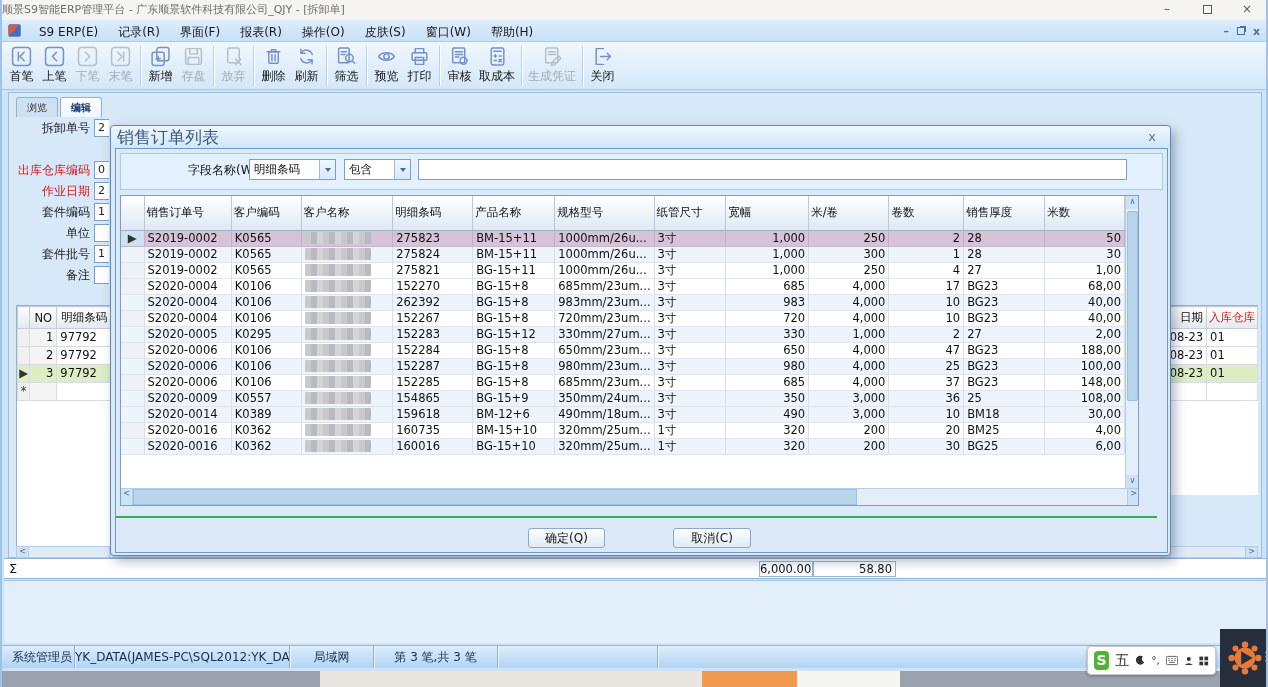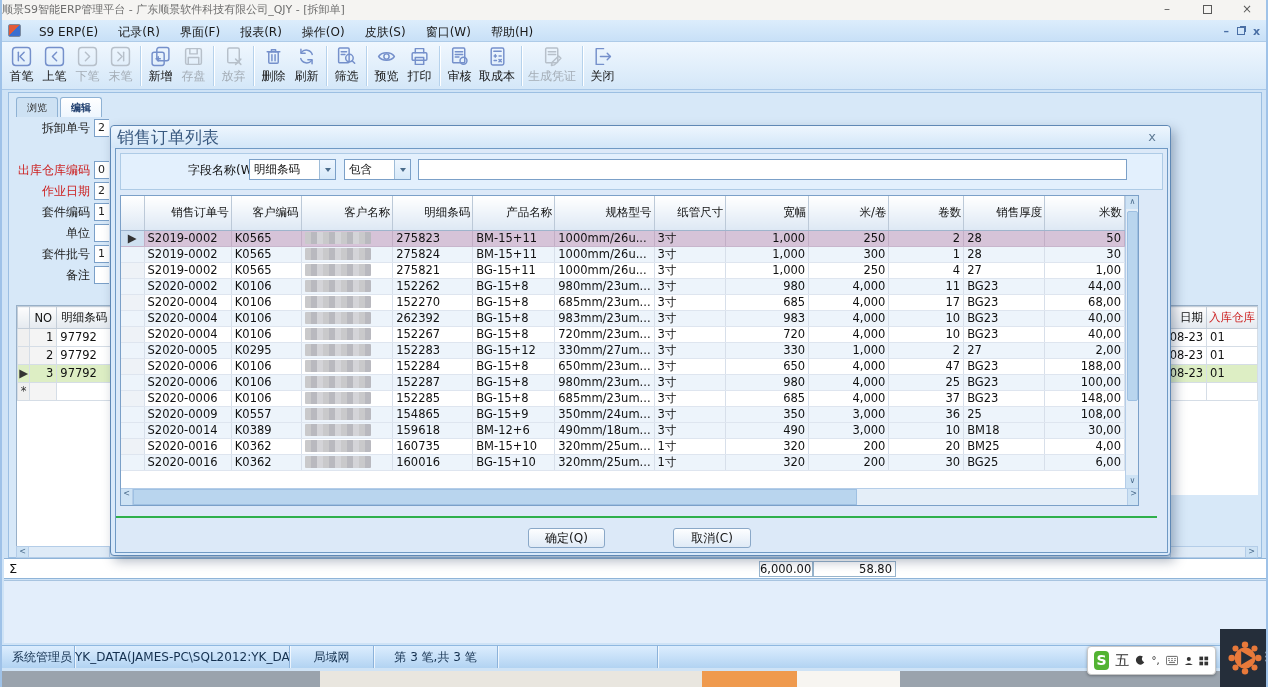--- a/index.html
+++ b/index.html
@@ -50,21 +50,21 @@
 .minner{position:absolute;left:4px;top:22px;width:1053px;height:405px;border:1px solid #6f99c4;background:#dce9f8}
 .searchbox{position:absolute;left:9px;top:27px;width:1043px;height:37px;background:#e3f0fd;border:1px solid #aecbe6}
 .slabel{position:absolute;left:77px;top:36px;font-size:12px;color:#111}
 .combo{position:absolute;top:33px;height:21px;background:#fff;border:1px solid #7ba0c8;font-size:11.5px;line-height:19px;padding-left:4px;color:#111}
 .combo .dbtn{position:absolute;right:0;top:0;width:16px;height:100%;background:linear-gradient(#eef6fe,#d7e9f9);border-left:1px solid #9ebcd8;display:flex;align-items:center;justify-content:center}
 .combo .dbtn i{width:0;height:0;border-left:3.5px solid transparent;border-right:3.5px solid transparent;border-top:4px solid #4a6b8a}
 .sinput{position:absolute;left:307px;top:33px;width:709px;height:21px;background:#fff;border:1px solid #7ba0c8;font-size:11.5px;line-height:19px;padding:0 4px}
 .tframe{position:absolute;left:9px;top:69px;width:1019px;height:311px;border:1px solid #7ba0c8;background:#fff;overflow:hidden}
 .mtwrap{position:absolute;left:0;top:0;width:1004px;height:292px;overflow:hidden}
 .mtable{border-collapse:collapse;table-layout:fixed;font-size:11.5px;color:#111;background:#fff}
-.mtable th{height:34px;font-weight:normal;background:linear-gradient(#ffffff,#dde8f4);border-right:1px solid #bcc9d8;border-bottom:1px solid #9fb4cc;text-align:right;overflow:hidden;white-space:nowrap;padding:4px 2px}
+.mtable th{height:34px;font-weight:normal;background:linear-gradient(#ffffff,#dde8f4);border-right:1px solid #bcc9d8;border-bottom:1px solid #9fb4cc;text-align:left;overflow:hidden;white-space:nowrap;padding:4px 2px}
 .mtable td{height:16px;line-height:15px;border-right:1px solid #d7dfea;border-bottom:1px solid #dee5ef;padding:0 3px;overflow:hidden;white-space:nowrap}
 .mtable td.selc{background:#eef2f7;text-align:center;padding:0;color:#333}
 .mtable tr.alt td{background:#edf4fb}
 .mtable tr.sel td{background:var(--color-selected_row_purple,#d6c3d8);border-right-color:#c2aec6;border-bottom-color:#c8b5cc}
 .mtable tr.sel td.selc{background:#cfe0f0}
 .mtable td.r,.mtable th.r{text-align:right}
 .mosaic{display:inline-block;vertical-align:middle;height:12px;width:66px;border-radius:1px;background:repeating-linear-gradient(90deg,#c9c9cb 0 6px,#b9b9bf 6px 12px,#d4d4d8 12px 18px),repeating-linear-gradient(0deg,rgba(255,255,255,.45) 0 4px,rgba(110,110,125,.3) 4px 8px)}
 .vscroll{position:absolute;left:1004px;top:0;width:14px;height:292px;background:#e4eef8;border-left:1px solid #b4cde8}
 .vscroll .va{position:absolute;left:0;width:100%;height:13px;background:#cde2f4;color:#4a6b8c;font-size:8px;text-align:center;line-height:12px}
 .vthumb{position:absolute;left:1px;top:15px;width:11px;height:190px;background:#b9d5ee;border:1px solid #9ec0e2;border-radius:2px}
@@ -445,35 +445,20 @@
                 <td>275821</td>
                 <td>BG-15+11</td>
                 <td>1000mm/26u...</td>
                 <td>3寸</td>
                 <td class="r">1,000</td>
                 <td class="r">250</td>
                 <td class="r">4</td>
                 <td>27</td>
                 <td class="r">1,00</td>
               </tr>
-              <tr class="alt">
-                <td class="selc"></td>
-                <td>S2020-0002</td>
-                <td>K0106</td>
-                <td><span class="mosaic"></span></td>
-                <td>152262</td>
-                <td>BG-15+8</td>
-                <td>980mm/23um...</td>
-                <td>3寸</td>
-                <td class="r">980</td>
-                <td class="r">4,000</td>
-                <td class="r">11</td>
-                <td>BG23</td>
-                <td class="r">44,00</td>
-              </tr>
               <tr class="">
                 <td class="selc"></td>
                 <td>S2020-0004</td>
                 <td>K0106</td>
                 <td><span class="mosaic"></span></td>
                 <td>152270</td>
                 <td>BG-15+8</td>
                 <td>685mm/23um...</td>
                 <td>3寸</td>
                 <td class="r">685</td>

